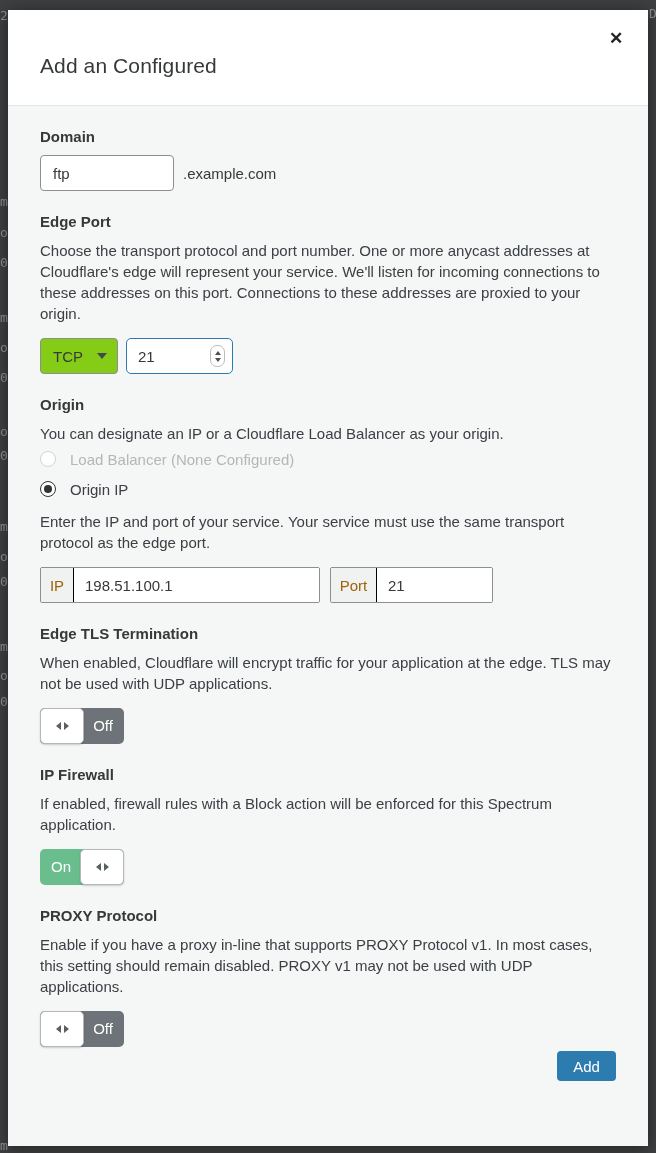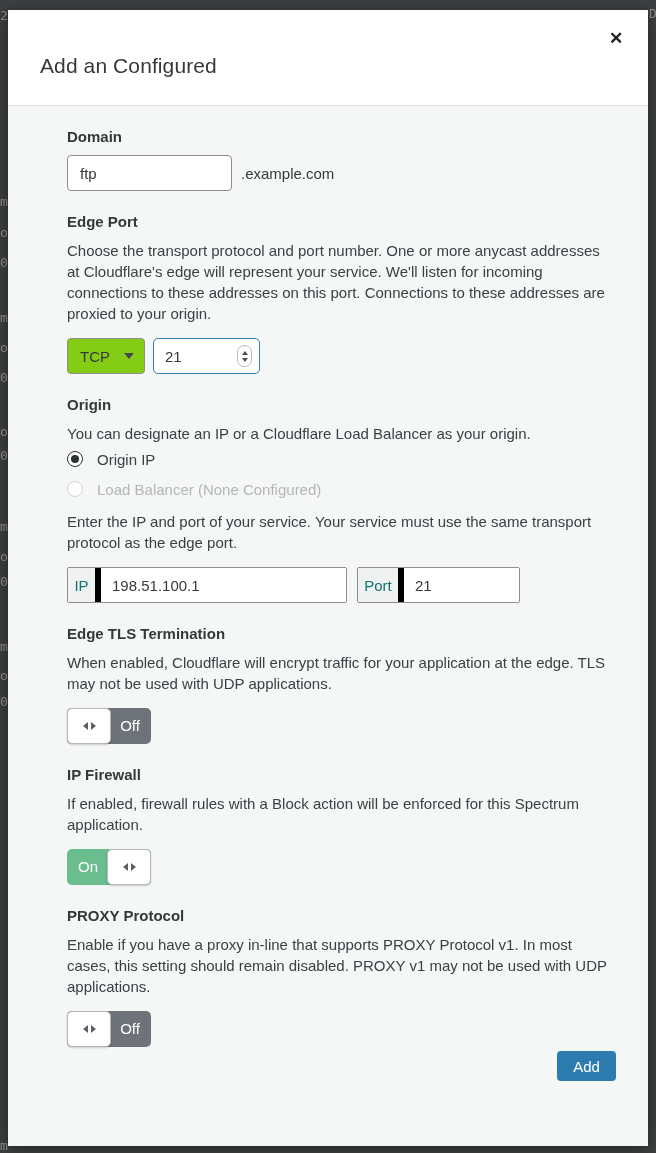--- a/index.html
+++ b/index.html
@@ -35,31 +35,31 @@
     width: 28px; height: 28px;
     display: flex; align-items: center; justify-content: center;
     font-size: 17px; font-weight: 700; color: #1f2123; cursor: pointer;
     background: none; border: none; font-family: "Liberation Sans", sans-serif;
   }
   .modal-body {
     height: 1041px; background: #f5f6f6;
     border-top: 1px solid #e4e5e5;
     padding: 22px 32px 0 32px; overflow: hidden;
   }
-  .section { margin-bottom: 22px; margin-left: 27px; }
+  .section { margin-bottom: 22px; }
   .section-label { font-size: 15px; font-weight: 700; color: #36393a; line-height: 18px; margin-bottom: 9px; }
   .section-desc { font-size: 15px; line-height: 21px; color: #3c4045; margin-bottom: 14px; max-width: 578px; }
   .row { display: flex; align-items: center; }
   
   .text-input {
     height: 36px; border: 1px solid #8e8e8e; border-radius: 4px;
     background: #fff; font-size: 15px; color: #36393a; padding: 0 12px;
     font-family: "Liberation Sans", sans-serif; outline: none;
   }
-  .domain-input { width: 165px; }
+  .domain-input { width: 134px; }
   .suffix { font-size: 15px; color: #36393a; margin-left: 9px; }
   
   .select {
     width: 78px; height: 36px; border: 1px solid #8e8e8e; border-radius: 4px;
     background: #84cc16; display: flex; align-items: center; justify-content: space-between;
     padding: 0 10px 0 12px; font-size: 15px; color: #36393a; cursor: pointer;
   }
   .chevron-down { width: 0; height: 0; border-left: 5px solid transparent; border-right: 5px solid transparent; border-top: 6px solid #43484d; }
   
   .number-wrap {
@@ -88,21 +88,21 @@
     width: 8px; height: 8px; border-radius: 50%; background: #2f3335;
   }
   .radio.disabled { border: 1px solid #d2d3d4; }
   .radio-label { font-size: 15px; color: #3c4045; margin-left: 14px; }
   .radio-label.disabled { color: #b4b6b8; }
   .origin-desc { margin-top: 11px; }
   
   .io-row { display: flex; align-items: center; }
   .input-group { display: flex; height: 36px; border: 1px solid #8e8e8e; border-radius: 2px; background: #fff; overflow: hidden; }
   .input-group .addon {
-    background: #f0f1f1; border-right: 6px solid #000000; color: #0f766e;
+    background: #f0f1f1; border-right: 1px solid #000000; color: #a16207;
     font-size: 15px; display: flex; align-items: center; justify-content: center; flex: 0 0 auto;
   }
   .input-group input {
     border: none; outline: none; font-size: 15px; color: #36393a; padding: 0 11px;
     font-family: "Liberation Sans", sans-serif; width: 100%; background: #fff;
   }
   .ip-group { width: 280px; }
   .ip-group .addon { width: 33px; }
   .port-group { width: 163px; margin-left: 10px; }
   .port-group .addon { width: 46px; }
@@ -189,26 +189,26 @@
           </span>
         </div>
       </div>
     </div>
 
     <div class="section">
       <div class="section-label">Origin</div>
       <div class="section-desc" style="margin-bottom:4px;">You can designate an IP or a Cloudflare Load Balancer as your origin.</div>
 
       <div class="radio-row">
+        <span class="radio disabled"></span>
+        <span class="radio-label disabled">Load Balancer (None Configured)</span>
+      </div>
+      <div class="radio-row">
         <span class="radio checked"></span>
         <span class="radio-label">Origin IP</span>
-      </div>
-      <div class="radio-row">
-        <span class="radio disabled"></span>
-        <span class="radio-label disabled">Load Balancer (None Configured)</span>
       </div>
 
       <div class="section-desc origin-desc">Enter the IP and port of your service. Your service must use the same transport protocol as the edge port.</div>
 
       <div class="io-row">
         <div class="input-group ip-group">
           <span class="addon">IP</span>
           <input type="text" value="198.51.100.1" style="">
         </div>
         <div class="input-group port-group">

